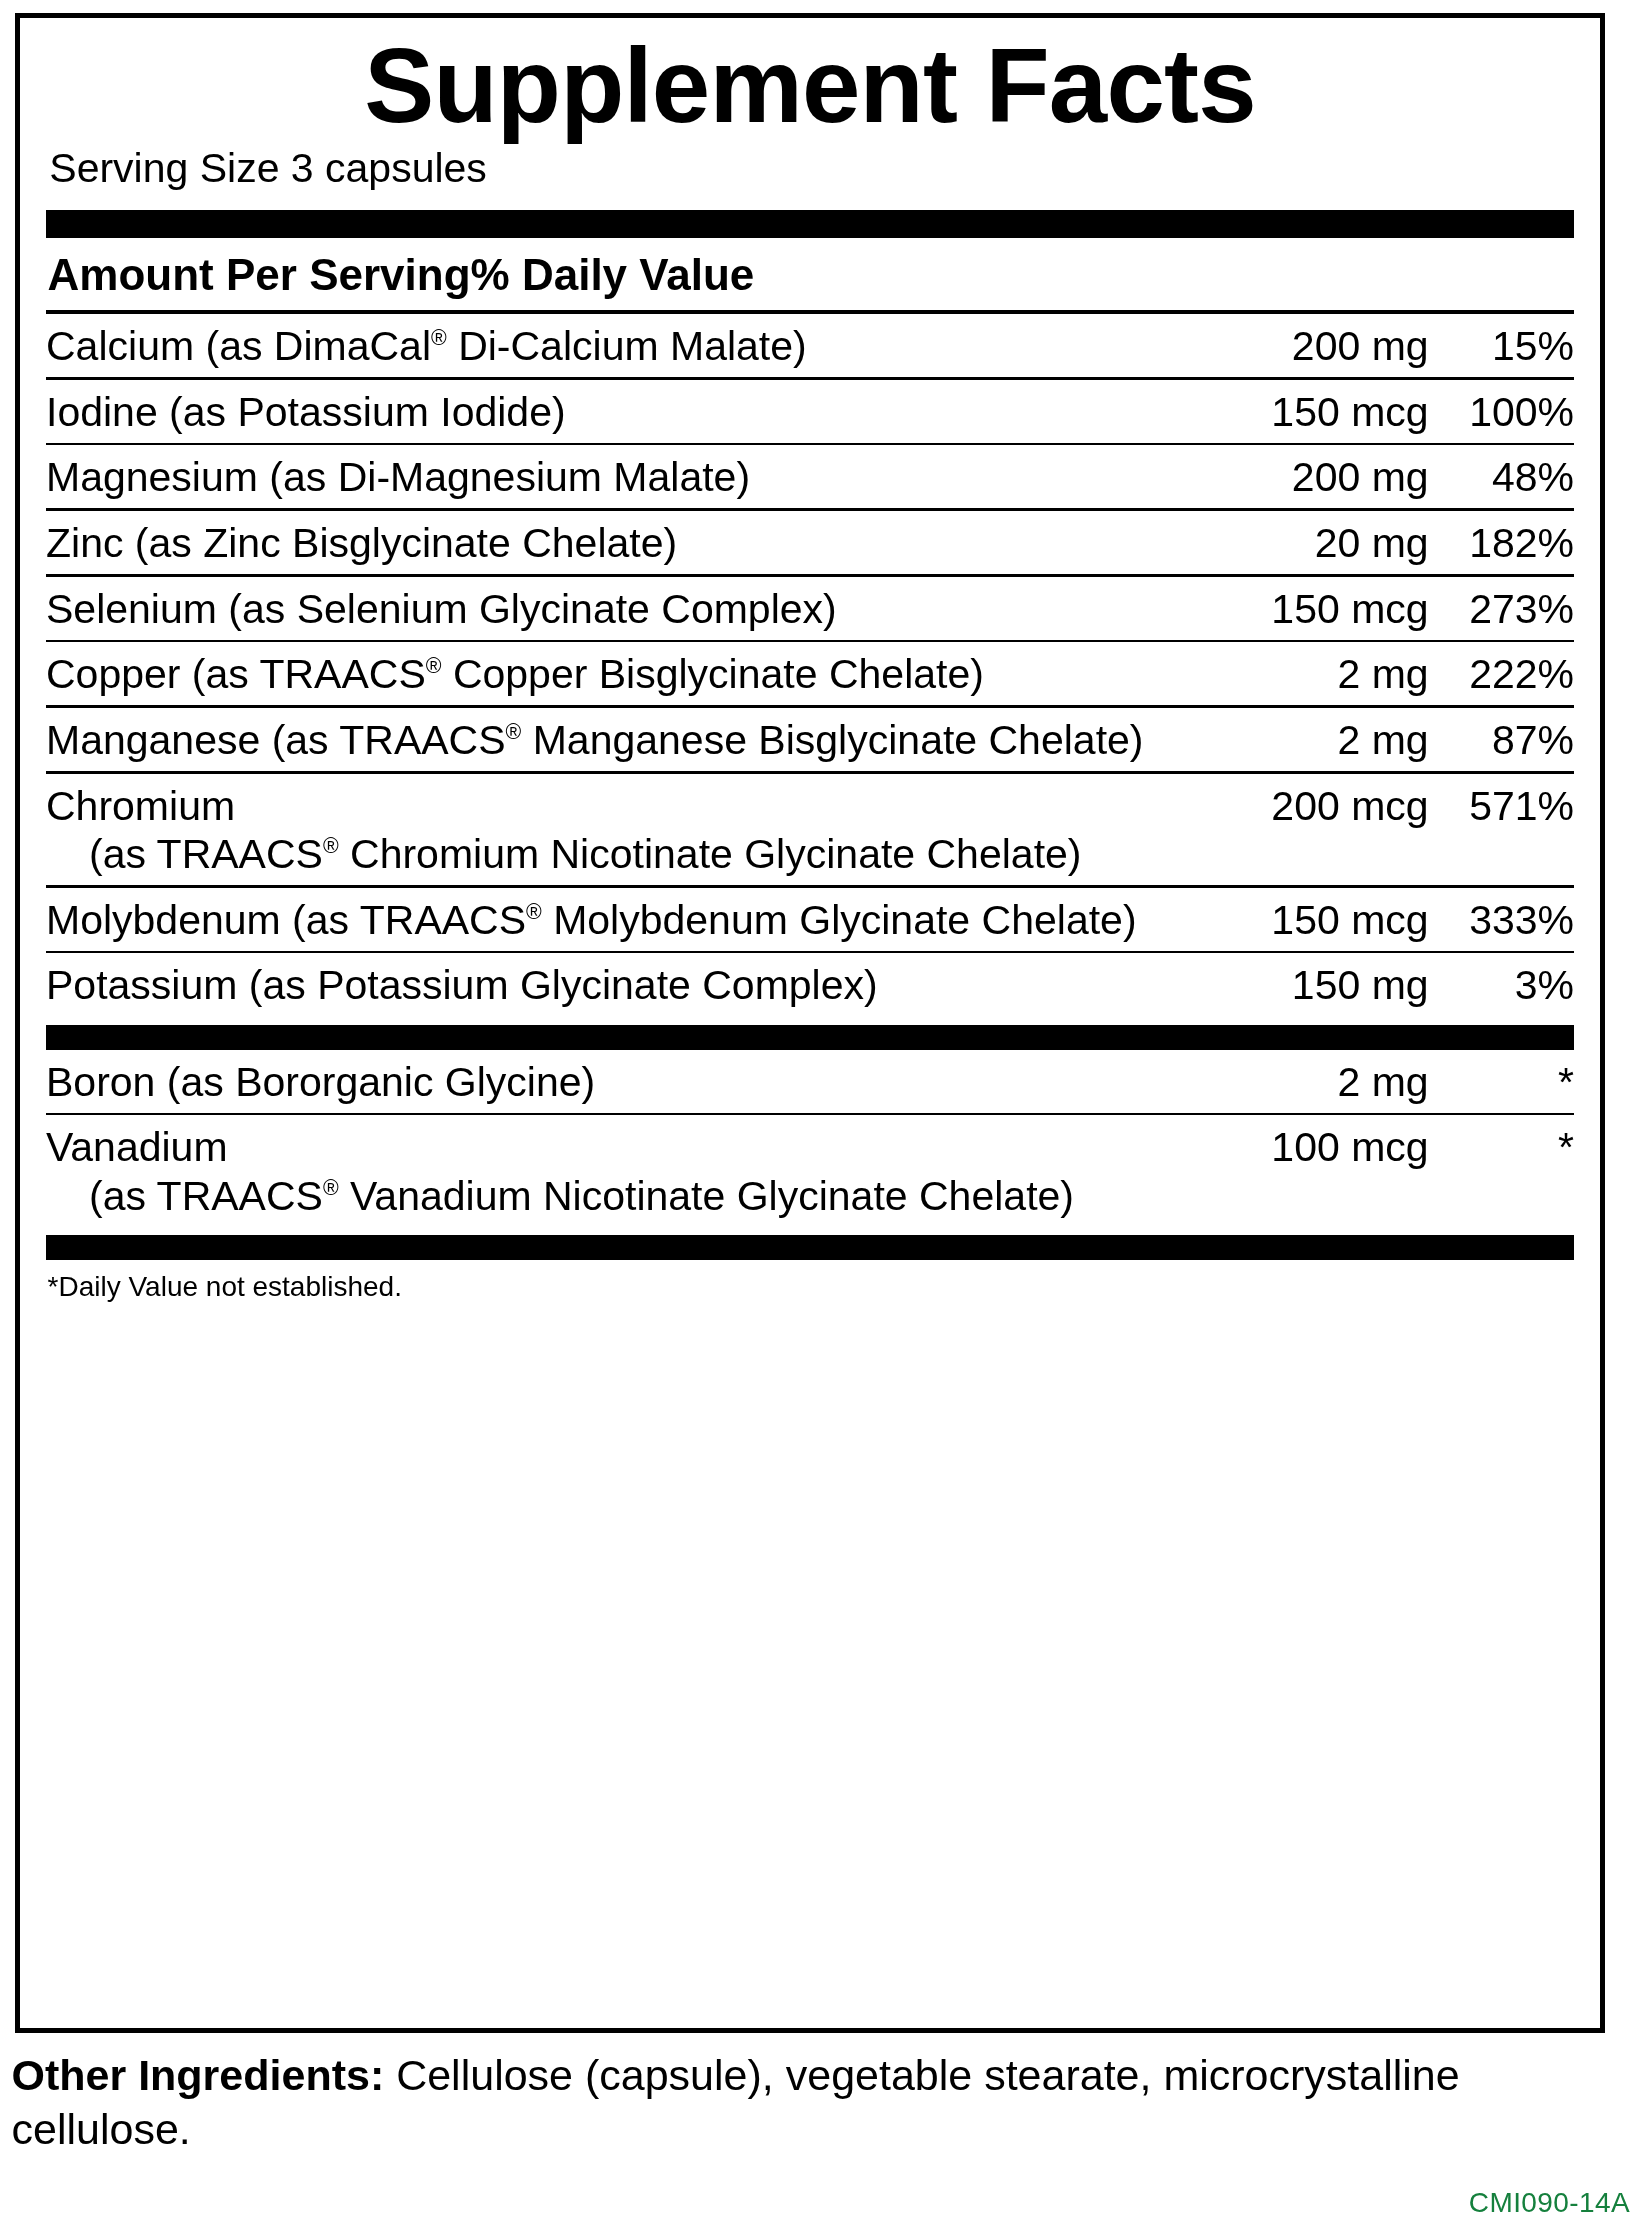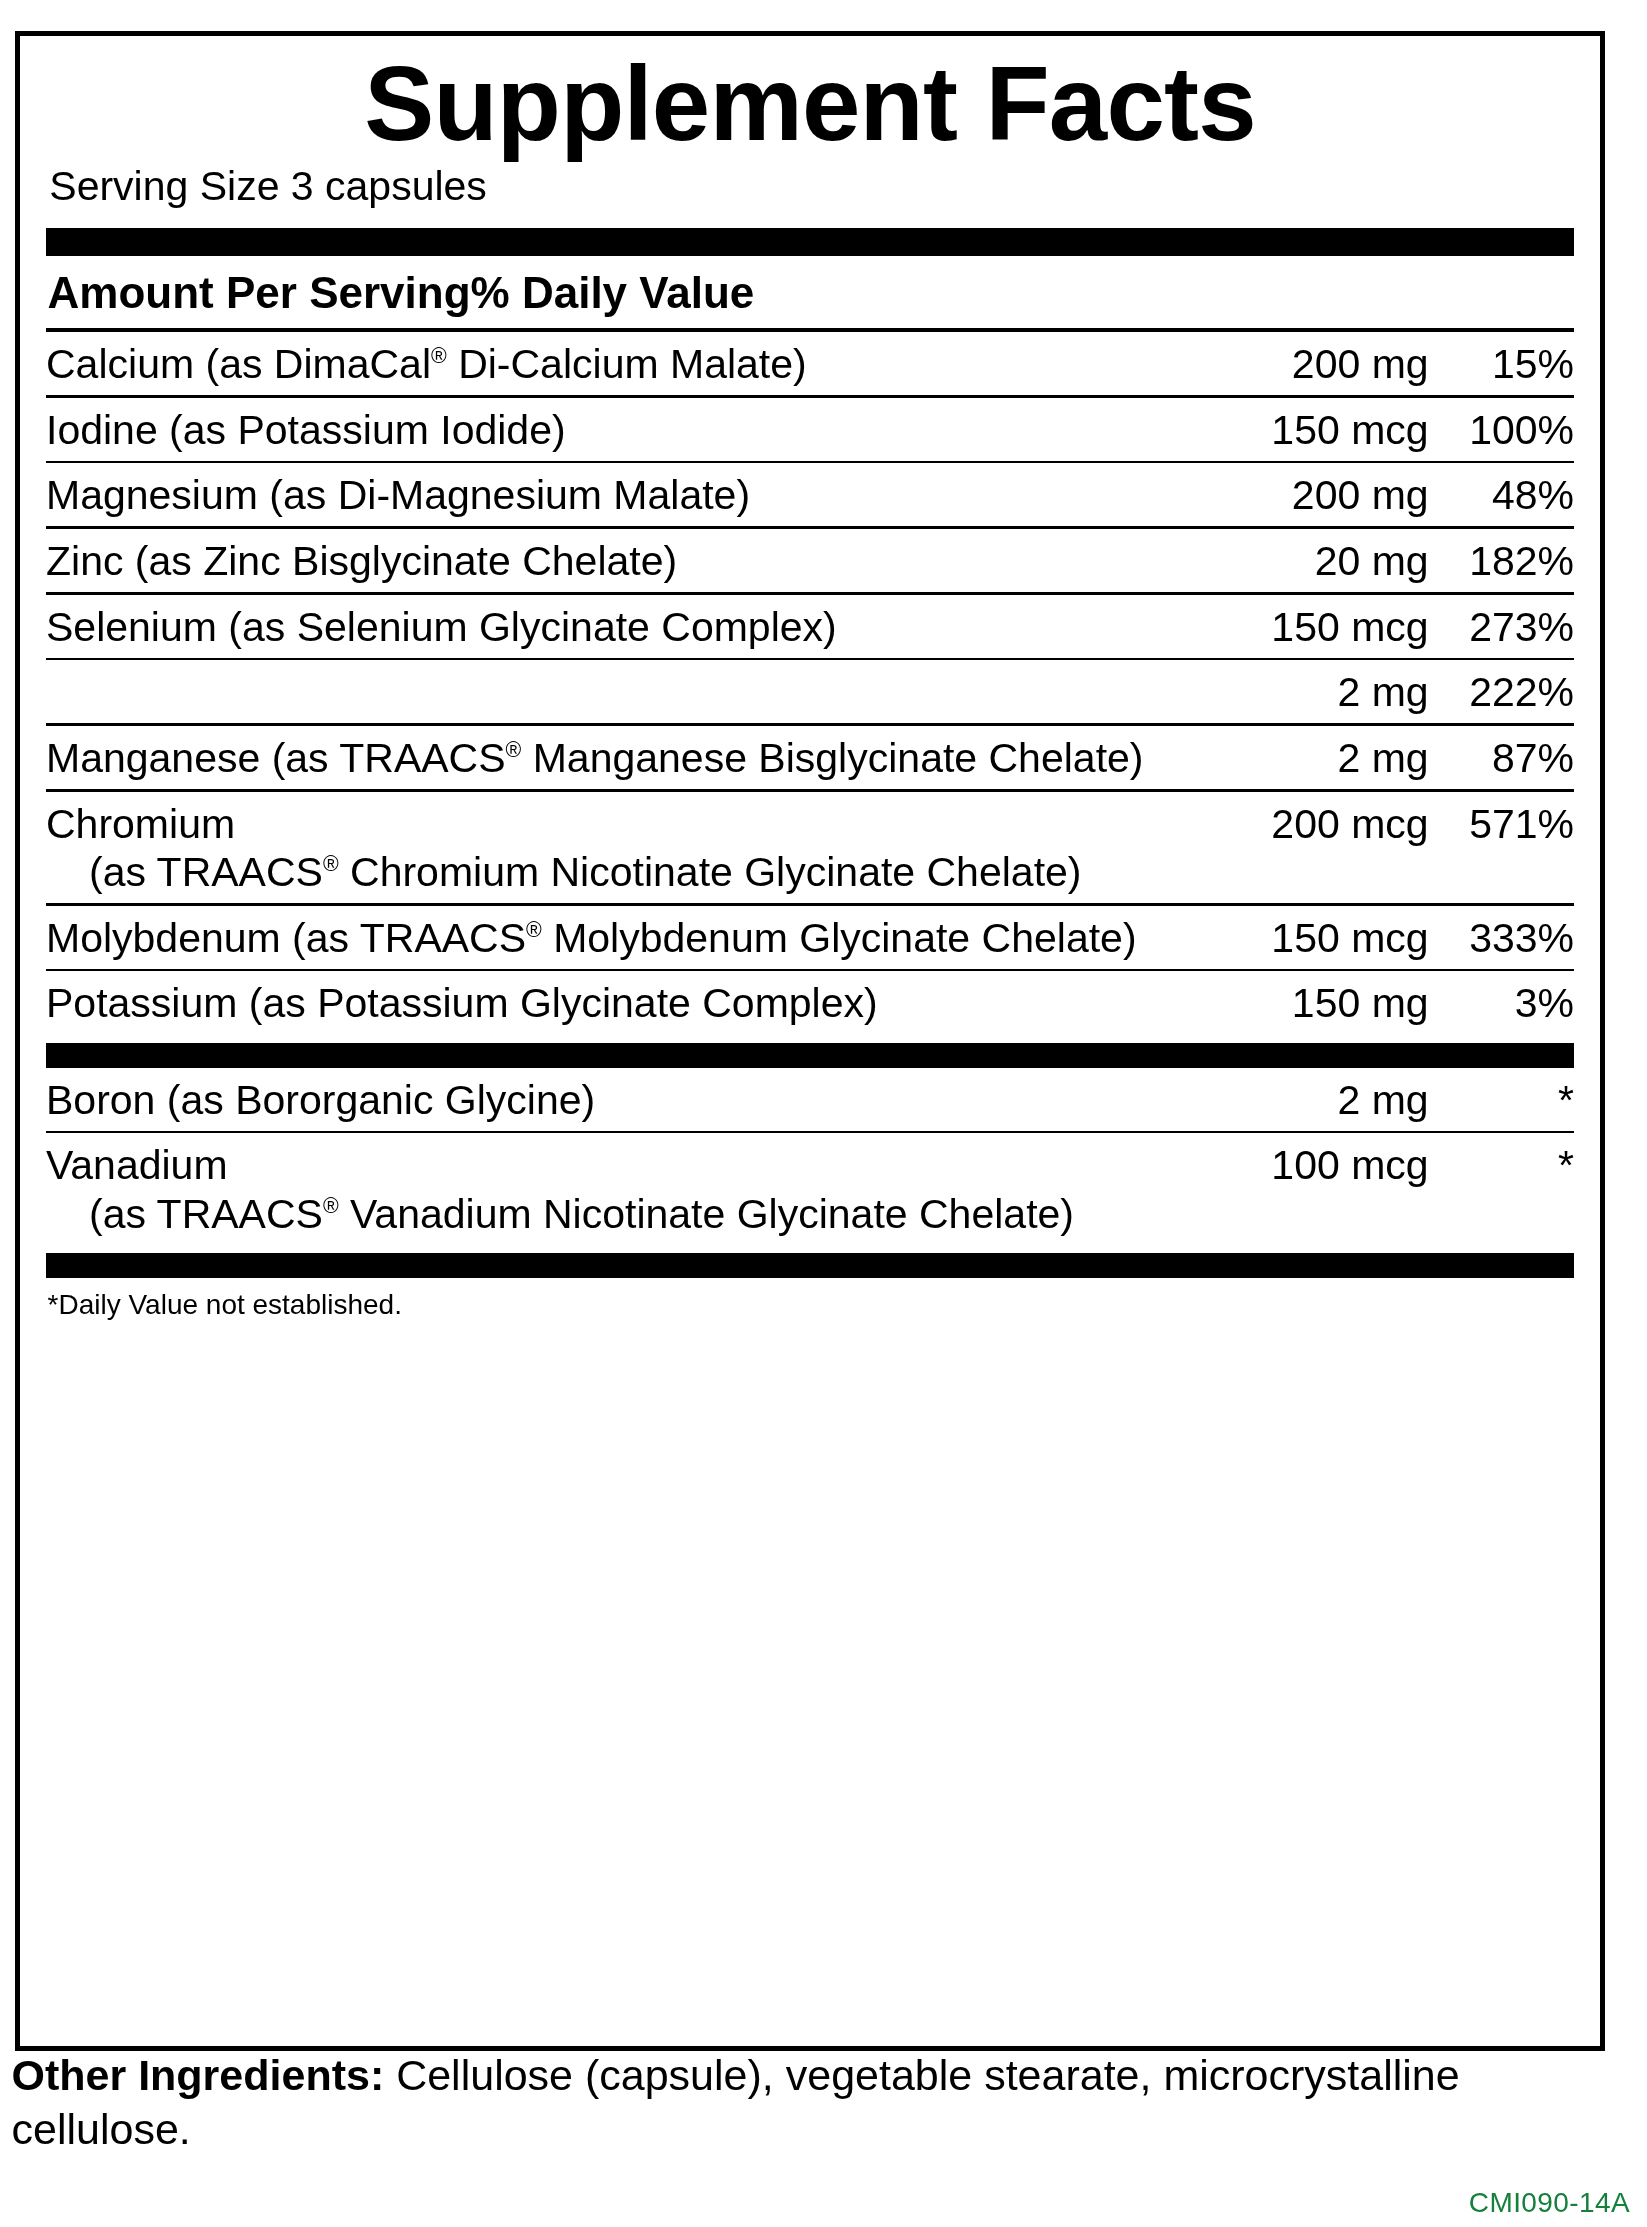--- a/index.html
+++ b/index.html
@@ -20,21 +20,21 @@
     width: 1648px;
     height: 2227px;
     box-sizing: border-box;
     padding: 0;
   }
 
   
   .facts-box {
     position: absolute;
     left: 15px;
-    top: 31px;
+    top: 13px;
     width: 1590px;
     height: 2020px;
     box-sizing: border-box;
     border: 5.8px solid #000;
     background: #fff;
     padding: 0 26px;
   }
 
   .title {
     font-size: 105px;
@@ -209,20 +209,21 @@
           <div class="line1">
             <span class="nm">Selenium (as Selenium Glycinate Complex)</span>
             <span class="spacer"></span>
             <span class="amt">150 mcg</span>
             <span class="dv">273%</span>
           </div>
         </div>
         <div class="rule thin"></div>
         <div class="nutrient">
           <div class="line1">
+            <span class="nm">Copper (as TRAACS<sup class="reg">®</sup> Copper Bisglycinate Chelate)</span>
             <span class="spacer"></span>
             <span class="amt">2 mg</span>
             <span class="dv">222%</span>
           </div>
         </div>
         <div class="rule thin"></div>
         <div class="nutrient">
           <div class="line1">
             <span class="nm">Manganese (as TRAACS<sup class="reg">®</sup> Manganese Bisglycinate Chelate)</span>
             <span class="spacer"></span>

